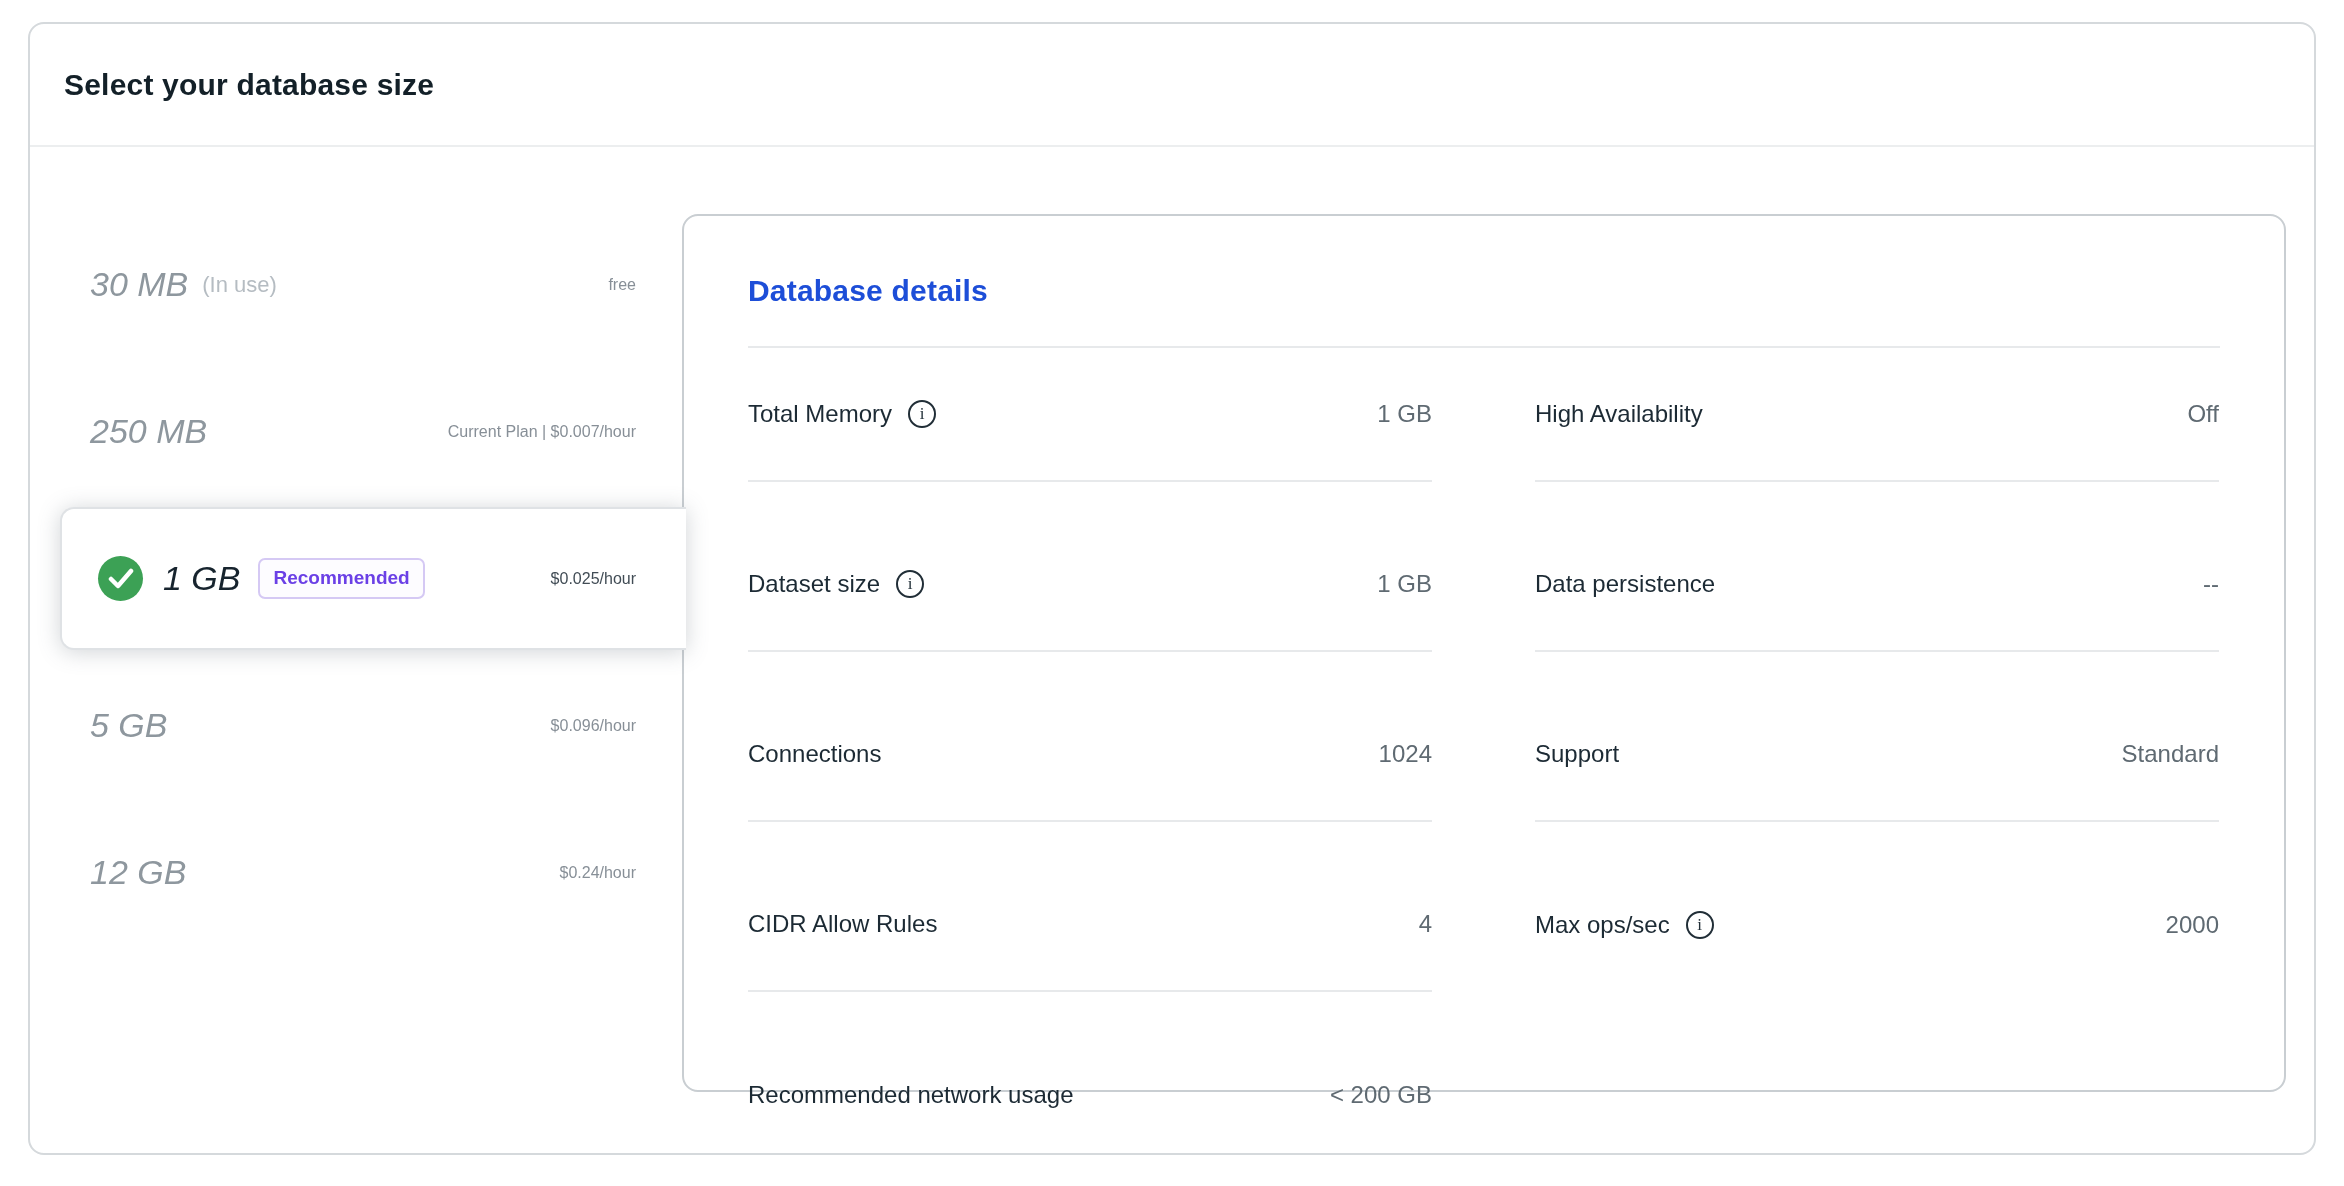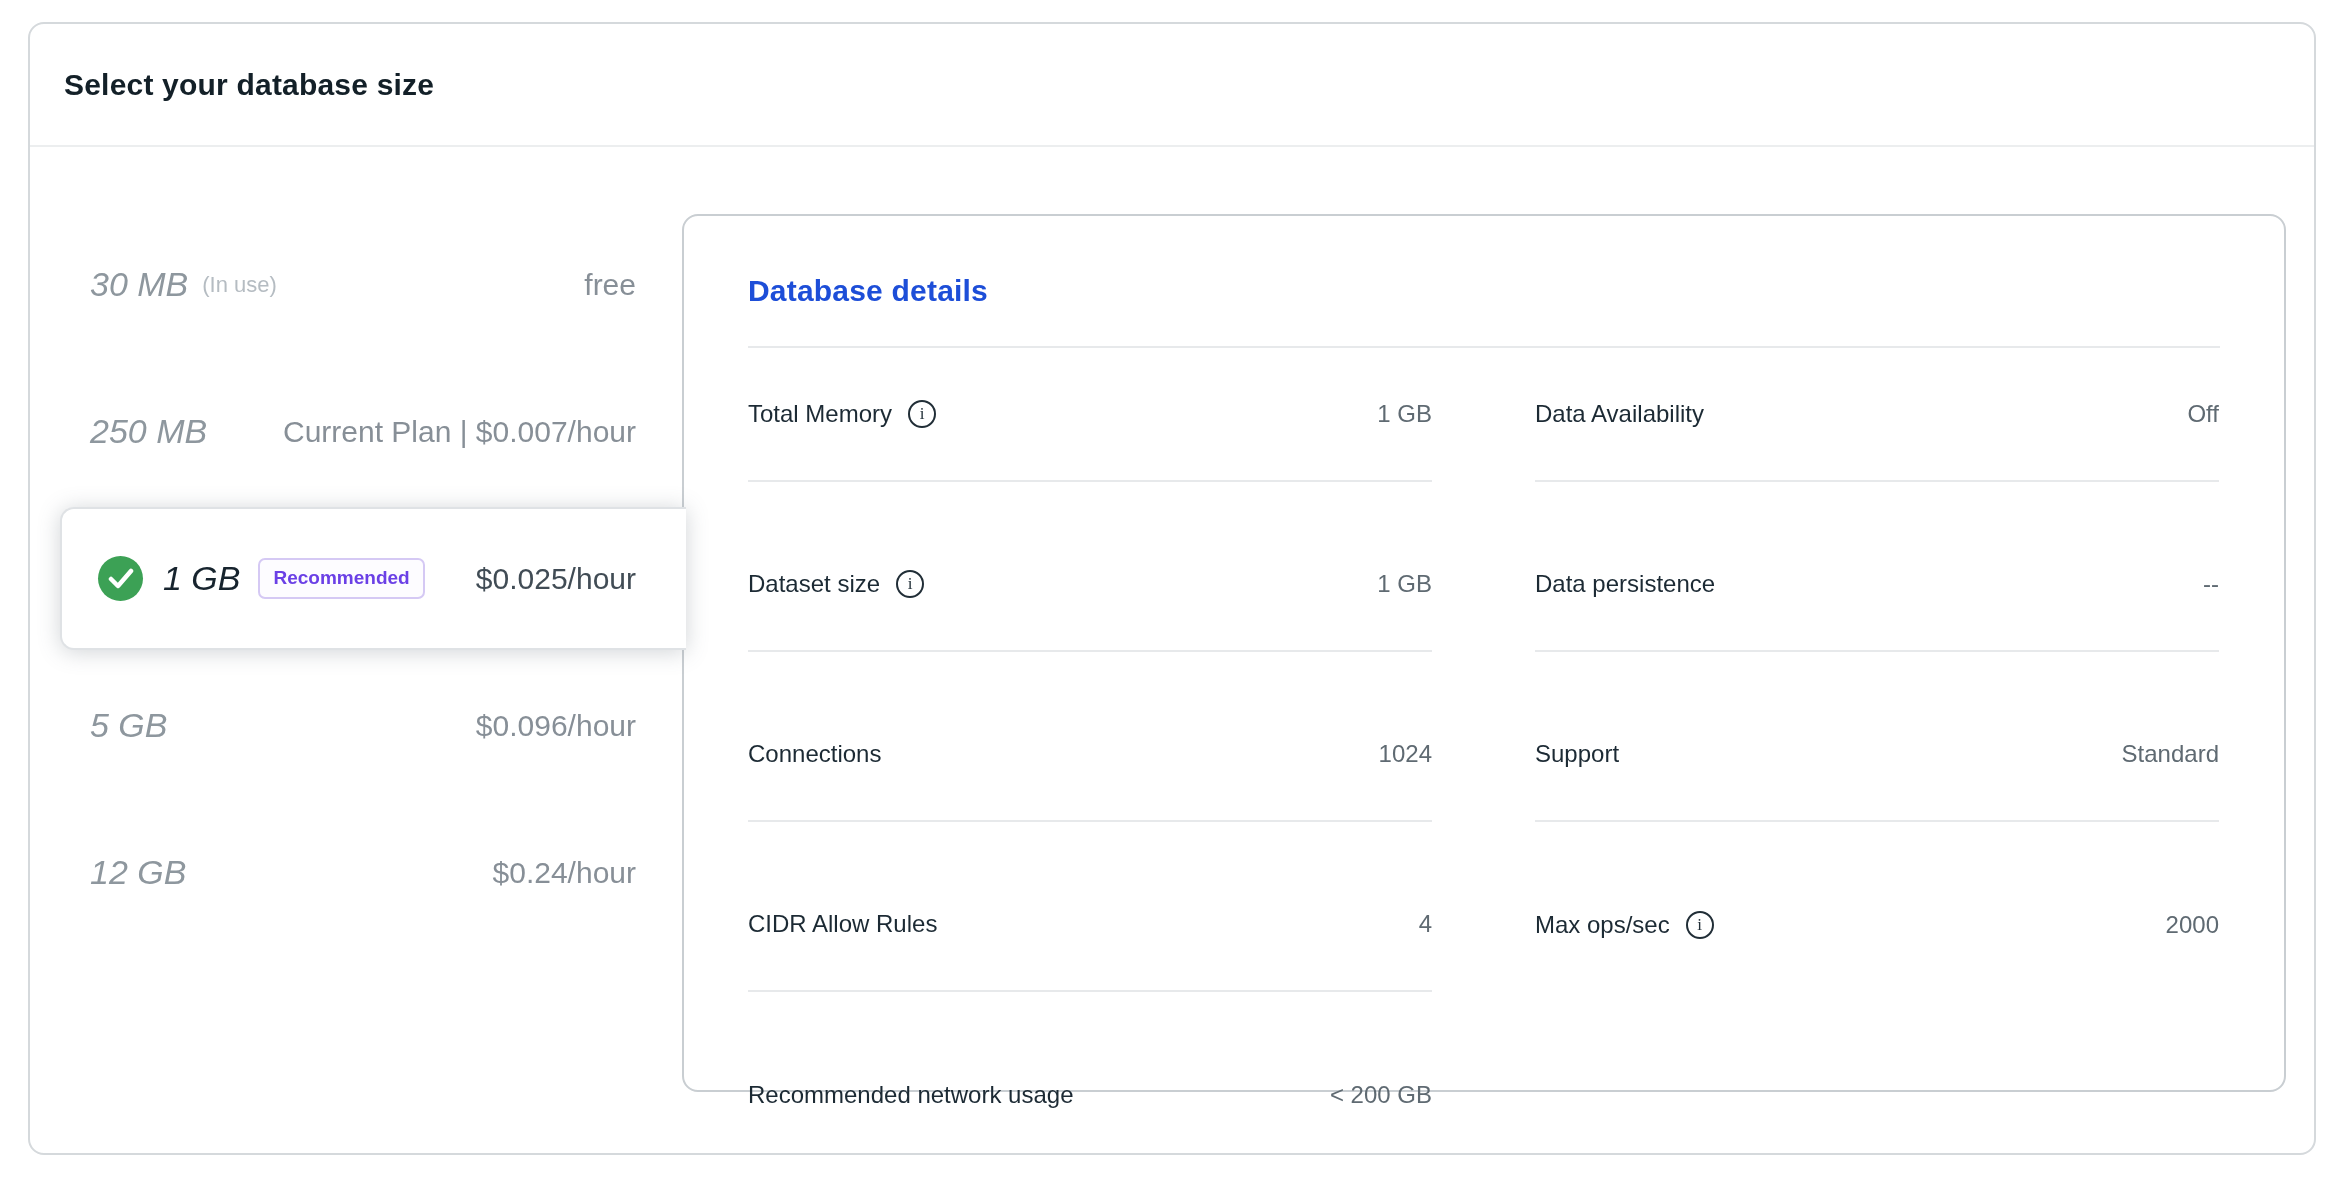--- a/index.html
+++ b/index.html
@@ -55,21 +55,21 @@
     font-style: italic;
   }
   .plan-note {
     font-size: 22px;
     color: #b5bcc2;
     margin-left: 14px;
     white-space: nowrap;
   }
   .plan-price {
     margin-left: auto;
-    font-size: 30px;
+    font-size: 16px;
     color: #878f97;
     white-space: nowrap;
     text-align: right;
   }
   .plan.selected {
     height: 143px;
     margin: 2px 0 2px 30px;
     padding: 0 50px 0 36px;
     background: #ffffff;
     border: 2px solid #dfe2e5;
@@ -202,21 +202,21 @@
             <span class="dvalue">4</span>
           </div>
           <div class="drow last">
             <span class="dlabel">Recommended network usage</span>
             <span class="dvalue">&lt; 200 GB</span>
           </div>
         </div>
 
         <div class="details-col">
           <div class="drow">
-            <span class="dlabel">Data Availability</span>
+            <span class="dlabel">High Availability</span>
             <span class="dvalue">Off</span>
           </div>
           <div class="drow">
             <span class="dlabel">Data persistence</span>
             <span class="dvalue">--</span>
           </div>
           <div class="drow">
             <span class="dlabel">Support</span>
             <span class="dvalue">Standard</span>
           </div>

